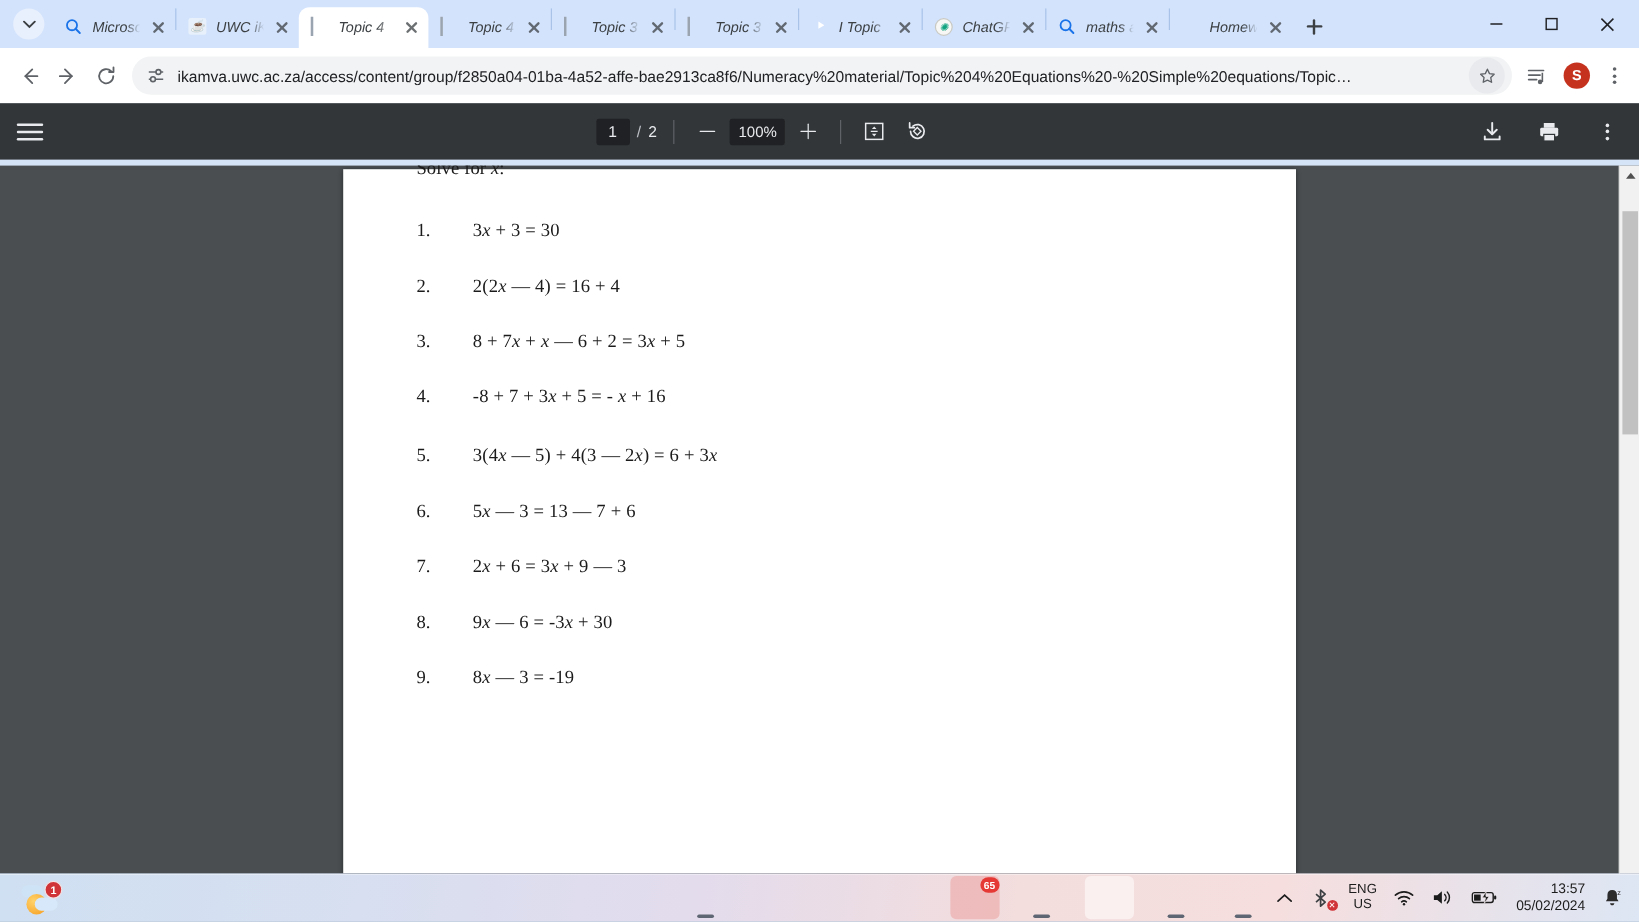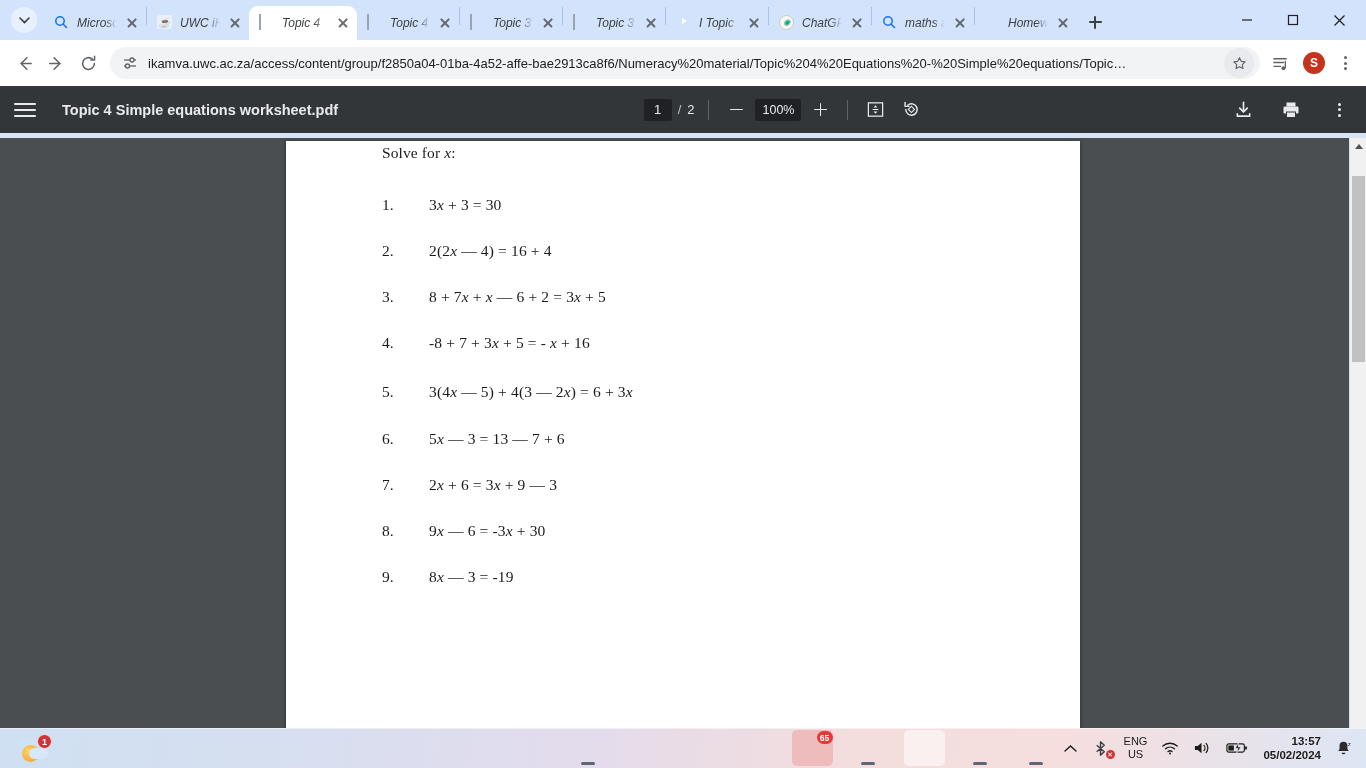--- a/index.html
+++ b/index.html
@@ -148,23 +148,22 @@
   .viewer {
     position: absolute; left: 0; right: 0; top: 138px; bottom: 40px;
     background: #4a4e51; display: flex; justify-content: center;
     overflow: hidden;
   }
   .page {
     width: 794px; background: #ffffff; margin-top: 3px; position: relative;
     box-shadow: 0 1px 4px rgba(0,0,0,.45);
   }
   .doc {
-    padding: 0 96px; font-family: "Liberation Serif", serif;
+    padding: 0 61px; font-family: "Liberation Serif", serif;
     color: #1b1b1b;
-    margin-top: 12px;
   }
   .doc-head {
     font-size: 15.5px; padding-top: 0; margin-top: -9px; margin-bottom: 30px;
     letter-spacing: .1px; overflow: hidden; height: 22px;
   }
   .qrow { display: flex; font-size: 15.5px; align-items: baseline; margin-bottom: 28px; }
   .qrow .num { width: 47px; flex: 0 0 47px; }
   .qrow.q4 { margin-bottom: 31px; }
   .qrow.q5 { margin-bottom: 29px; }
   .qrow.q9 { margin-bottom: 29px; }
@@ -226,21 +225,21 @@
   .tb-app.highlight { background: rgba(236,160,160,.55); }
   .tb-app.highlight::after { background:#c2413f; }
   .appbadge {
     position:absolute; right:0px; top:1px; min-width:16px; height:13px; padding:0 2px;
     background:#e53935; color:#fff; font-size:8.5px; border-radius:7px;
     display:flex;align-items:center;justify-content:center; font-weight:bold;
   }
   .tb-right { display:flex; align-items:center; gap: 0; padding-right: 8px; }
   .tray-item { padding: 0 7px; height:40px; display:flex;align-items:center;justify-content:flex-start; }
   .lang { font-size: 11px; color:#1c1c1c; line-height:13px; text-align:center; }
-  .clock { font-size: 11.5px; color:#1c1c1c; line-height:14px; text-align:right; padding: 0 8px; font-weight: bold; }
+  .clock { font-size: 11.5px; color:#1c1c1c; line-height:14px; text-align:right; padding: 0 8px; }
 
   
   .winlogo { width:19px;height:19px; display:grid; grid-template-columns:1fr 1fr; grid-template-rows:1fr 1fr; gap:2.4px;}
   .winlogo i { display:block; }
   .winlogo i:nth-child(1){background:#2aaaf3;}
   .winlogo i:nth-child(2){background:#1f9ae8;}
   .winlogo i:nth-child(3){background:#1f86d8;}
   .winlogo i:nth-child(4){background:#1173c6;}
 </style>
 </head>
@@ -413,21 +412,20 @@
       <i></i>
     </div>
 </div>
 
 <div class="pdfbar">
   <div class="hamburger">
       <i></i>
       <i></i>
       <i></i>
     </div>
-  <div class="pdf-title">Topic 4 Simple equations worksheet.pdf</div>
 
   <div class="pdf-center">
     <div class="pagebox">1</div>
     <span class="pagesep">/</span>
     <span class="pagetotal">2</span>
     <div class="vsep"></div>
     <div class="zoomout"></div>
     <div class="zoomval">100%</div>
     <div class="zoomin"></div>
     <div class="vsep"></div>

